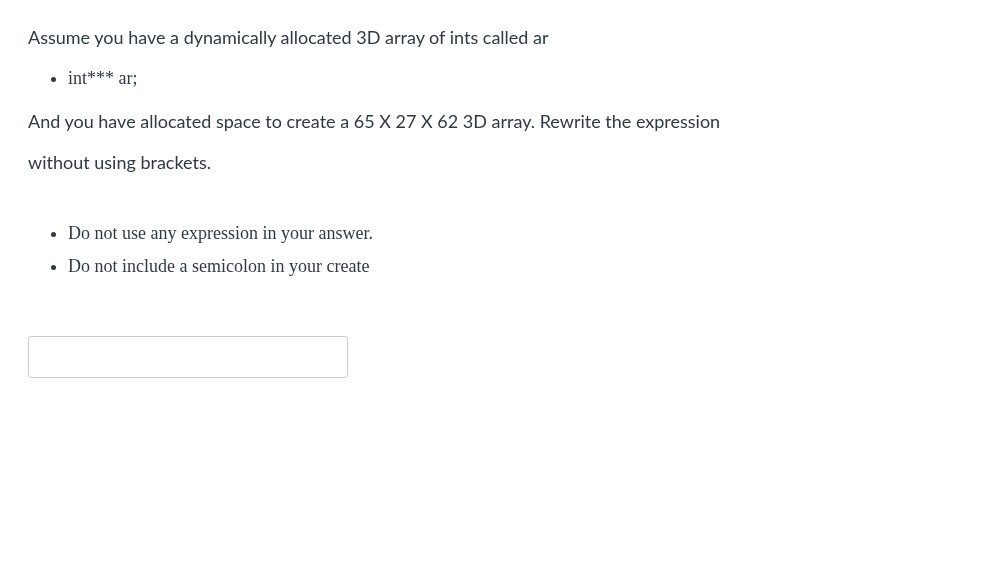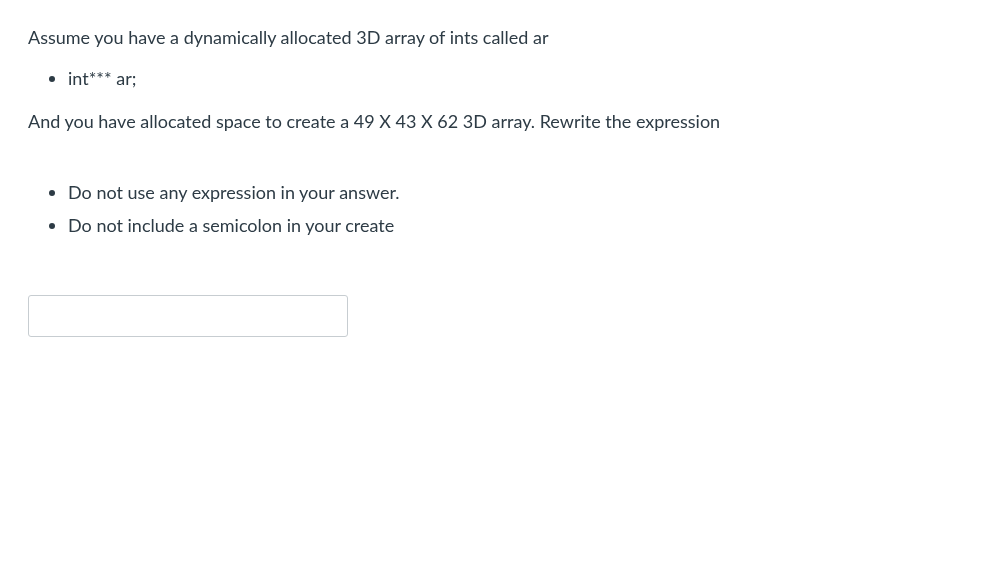--- a/index.html
+++ b/index.html
@@ -16,20 +16,21 @@
       width: 991px;
       height: 580px;
     }
     .para {
       margin-bottom: 14px;
     }
     ul {
       list-style-type: disc;
       padding-left: 40px;
       margin-bottom: 16px;
+      font-family: Liberation Serif, serif;
     }
     li {
       margin-bottom: 6px;
     }
     .answer-input {
       margin-top: 40px;
       width: 320px;
       height: 42px;
       border: 1px solid #c7cdd1;
       border-radius: 3px;
@@ -46,23 +47,24 @@
 </head>
 <body>
 
 <div>
   <p class="para">Assume you have a dynamically allocated 3D array of ints called ar</p>
 
   <ul>
     <li>int*** ar;</li>
   </ul>
 
-  <p class="para">And you have allocated space to create a 49 X 43 X 62 3D array. Rewrite the expression</p>
+  <p class="para">And you have allocated space to create a 65 X 27 X 62 3D array. Rewrite the expression</p>
 
 
+  <p class="para">without using brackets.</p>
 
   <div class="spacer"></div>
 
   <ul>
     <li>Do not use any expression in your answer.</li>
     <li>Do not include a semicolon in your create</li>
   </ul>
 
   <input type="text" class="answer-input" value="" style="">
 </div>

